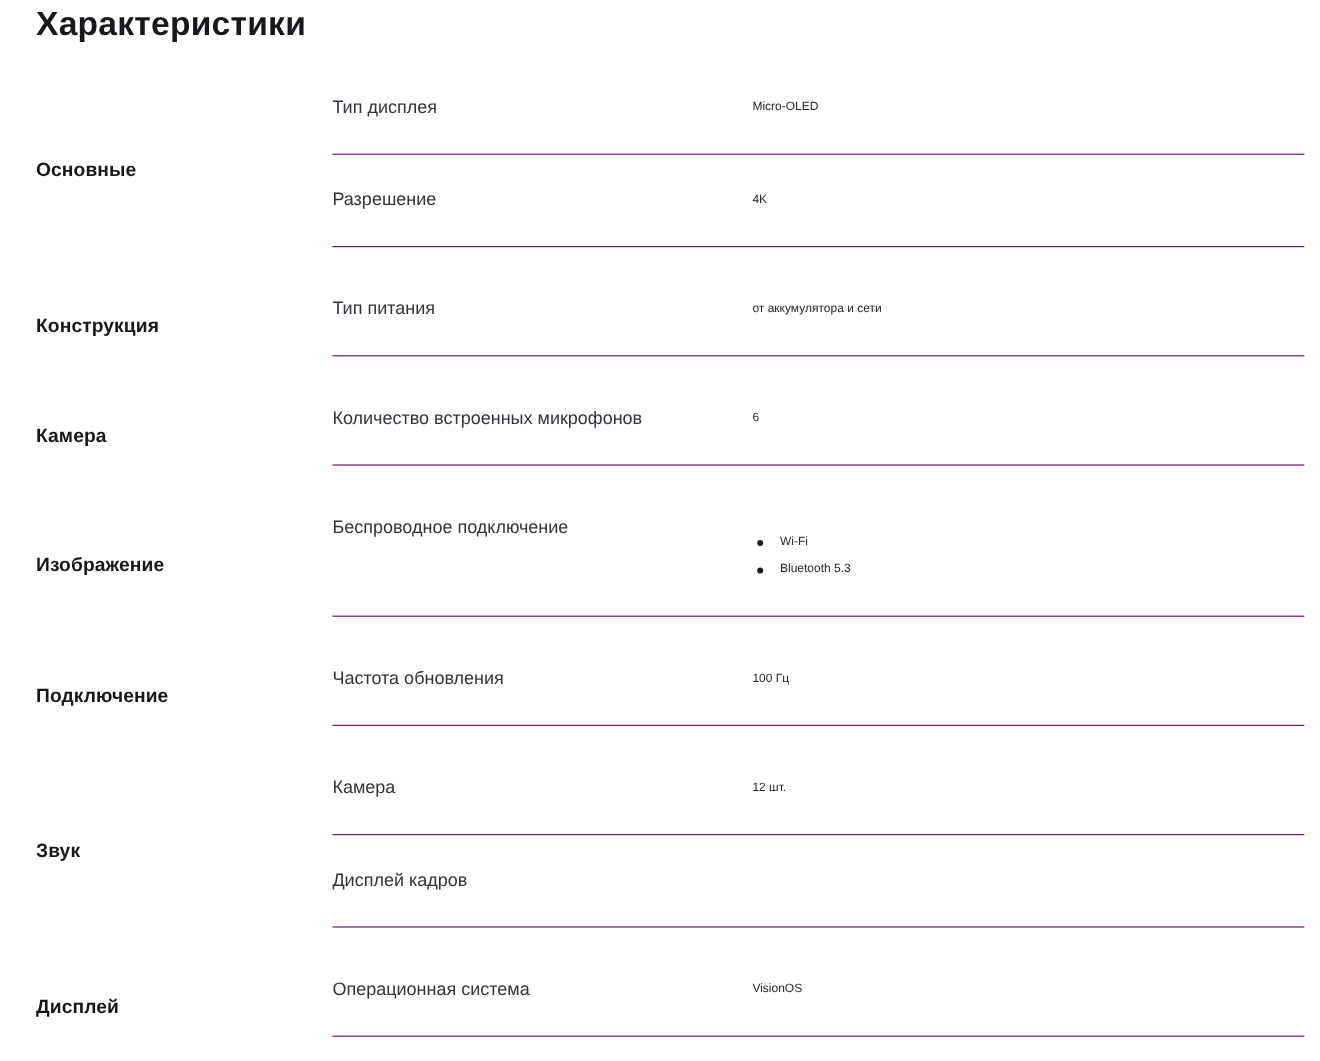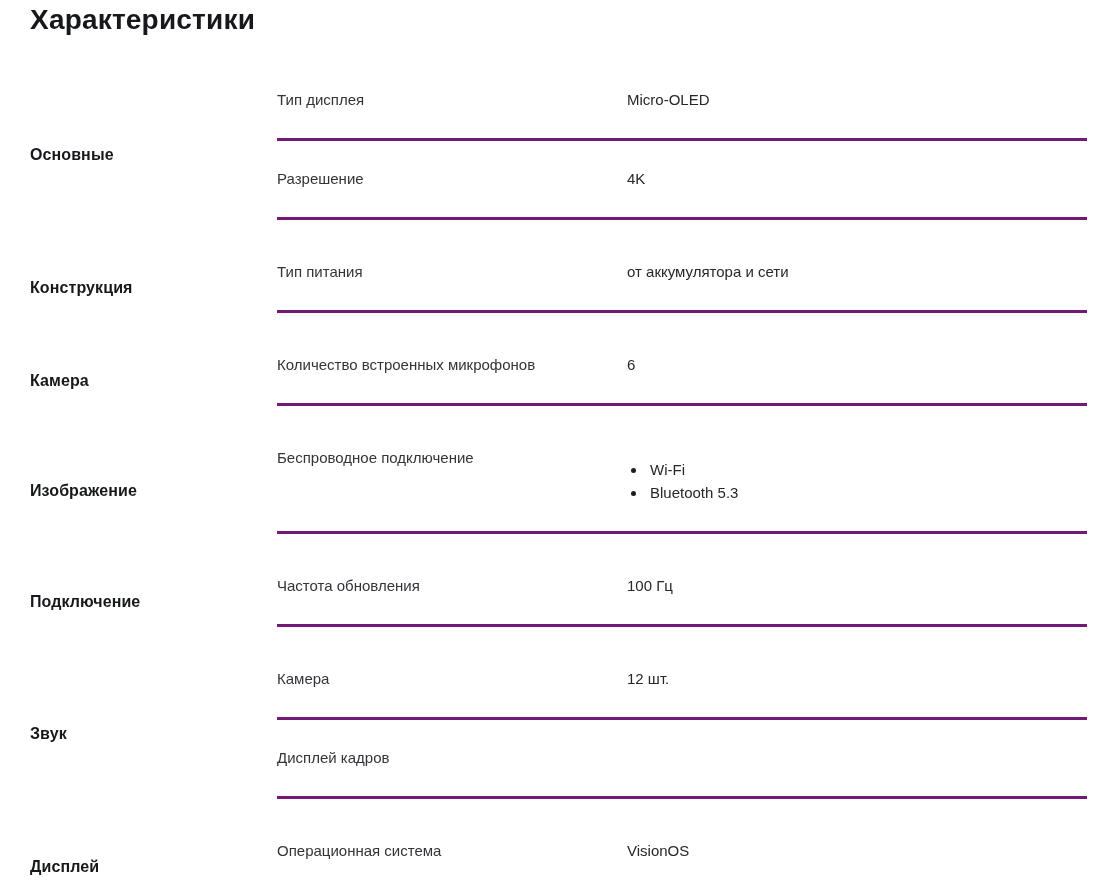--- a/index.html
+++ b/index.html
@@ -20,21 +20,21 @@
     width: 1057px;
     margin-left: 30px;
     padding-top: 2px;
   }
   .page-title {
     font-size: 28px;
     line-height: 33px;
     font-weight: 700;
     letter-spacing: 0.2px;
     color: #17181c;
-    margin: 1px 0 26px 0;
+    margin: 1px 0 16px 0;
   }
   .spec-group {
     display: flex;
     align-items: center;
     margin-top: 14px;
   }
   .spec-group:first-of-type {
     margin-top: 0;
   }
   .group-category {
@@ -49,34 +49,34 @@
     letter-spacing: 0.1px;
   }
   .group-rows {
     flex: 1 1 auto;
     min-width: 0;
   }
   .spec-row {
     display: flex;
     align-items: flex-start;
     padding: 28px 0;
-    border-bottom: 3px solid #701a75;
+    border-bottom: 1px solid #701a75;
   }
   .spec-name {
     flex: 0 0 350px;
     width: 350px;
     box-sizing: border-box;
     padding-right: 20px;
     font-size: 15px;
     line-height: 20px;
     color: #33343a;
   }
   .spec-value {
     flex: 1 1 auto;
-    font-size: 15px;
+    font-size: 10px;
     line-height: 20px;
     color: #26272c;
   }
   .value-line {
     line-height: 20px;
   }
   .bullet-line {
     display: flex;
     align-items: center;
     line-height: 20px;

